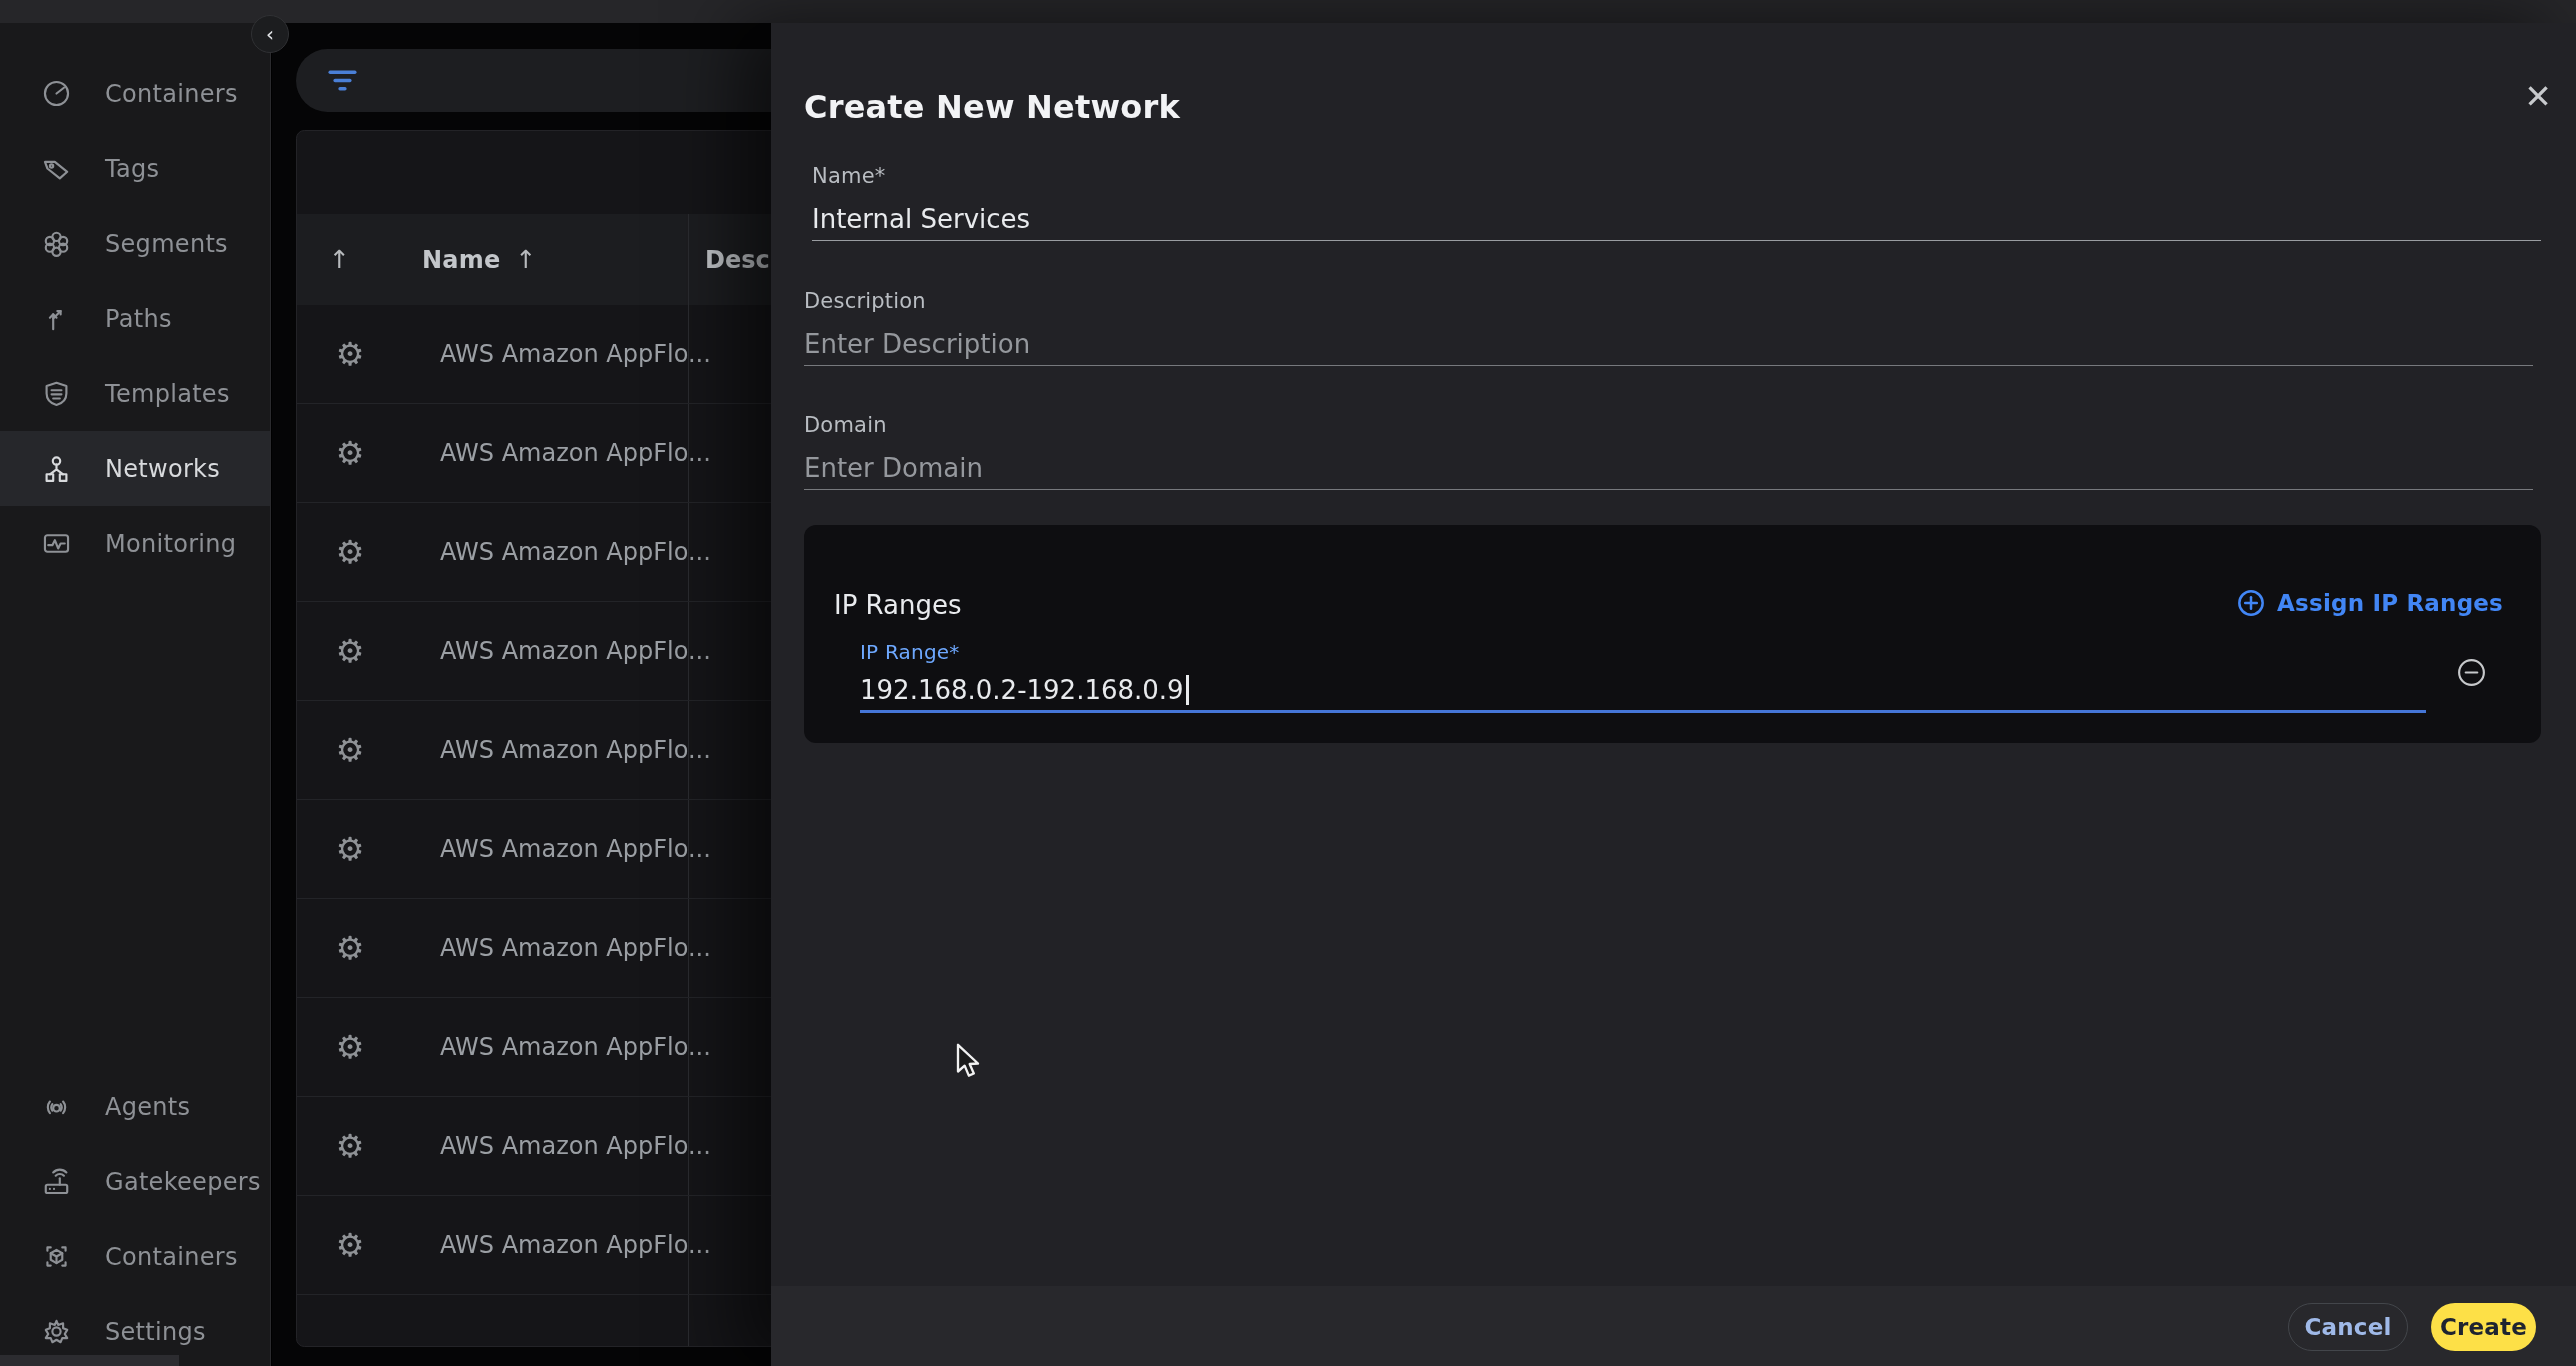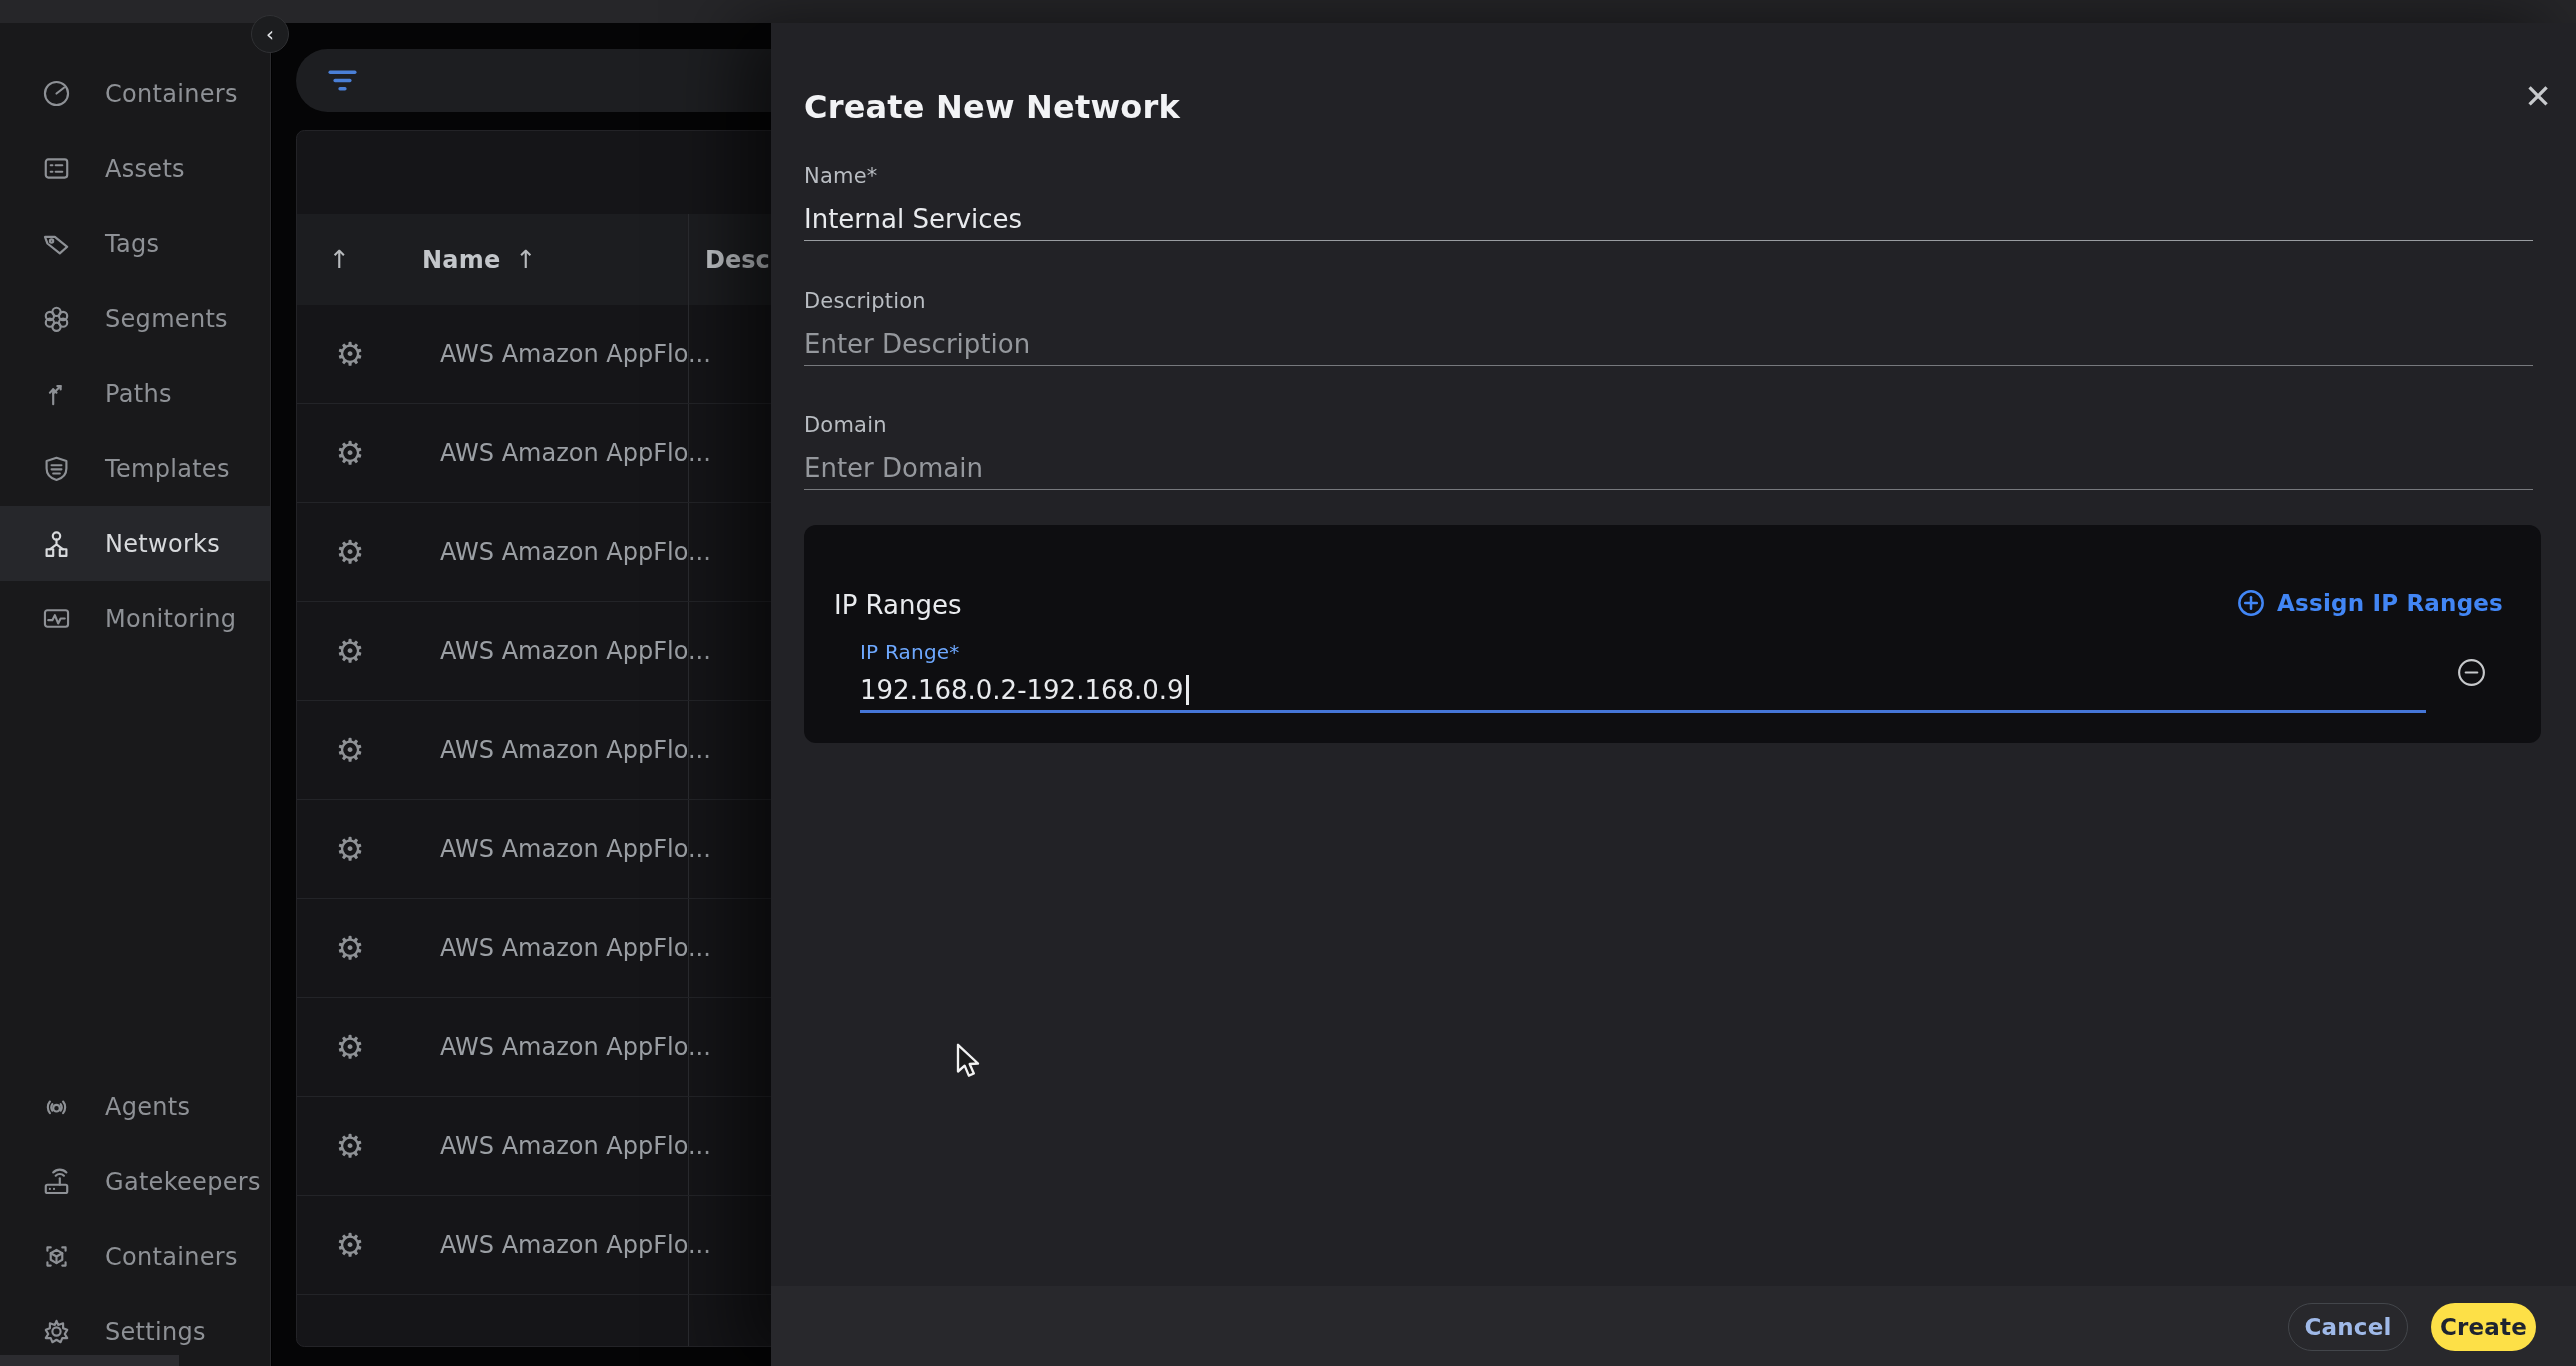--- a/index.html
+++ b/index.html
@@ -60,21 +60,21 @@
     color:#f2f3f5; letter-spacing:0.2px; }
   #modal-close { position:absolute; left:1742px; top:48px; width:50px; height:50px;
     display:flex; align-items:center; justify-content:center; font-size:33px;
     color:#c8cacd; cursor:pointer; }
 
   .field { position:absolute; left:33px; width:1729px; }
   .f-label { font-size:21px; color:#b9bdc2; letter-spacing:0.2px; }
   .input-line { margin-top:10px; height:43px; font-size:26px; color:#e8eaed;
     border-bottom:1.7px solid #77797d; display:flex; align-items:center; cursor:text; }
   .input-line .ph { color:#95989d; }
-  #field-name { top:141px; }
+  #field-name { top:141px;margin-left:8px; }
   #field-name .input-line { border-bottom-color:#9a9da1;text-align:center; }
   #field-desc { top:266px; }
   #field-domain { top:390px; }
 
   
   #ip-card { position:absolute; left:33px; top:502px; width:1737px; height:218px;
     background:#0e0e11; border-radius:12px; }
   #ip-card-title { position:absolute; left:30px; top:65px; font-size:26px; color:#e9ebee; }
   #assign-link { position:absolute; right:38px; top:63px; display:flex; align-items:center;
     color:#4286f5; font-size:23px; font-weight:bold; cursor:pointer; letter-spacing:0.2px; }
@@ -110,32 +110,20 @@
           <svg viewBox="0 0 40 40">
             <circle cx="20" cy="20" r="14"></circle>
             <line x1="20" y1="20" x2="29" y2="13"></line>
           </svg>
         </span>
         <span class="lbl">Containers</span>
       </div>
       <div class="nav-item">
         <span class="ic">
           <svg viewBox="0 0 40 40">
-            <rect x="7" y="9" width="26" height="22" rx="3"></rect>
-            <line x1="13" y1="16" x2="15" y2="16"></line>
-            <line x1="19" y1="16" x2="27" y2="16"></line>
-            <line x1="13" y1="24" x2="15" y2="24"></line>
-            <line x1="19" y1="24" x2="27" y2="24"></line>
-          </svg>
-        </span>
-        <span class="lbl">Assets</span>
-      </div>
-      <div class="nav-item">
-        <span class="ic">
-          <svg viewBox="0 0 40 40">
             <path d="M6 12 L18 12 L33 24 L24 32 L9 20 Z"></path>
             <circle cx="14" cy="17" r="2"></circle>
           </svg>
         </span>
         <span class="lbl">Tags</span>
       </div>
       <div class="nav-item">
         <span class="ic">
           <svg viewBox="0 0 40 40">
             <circle cx="20" cy="12" r="5"></circle>

